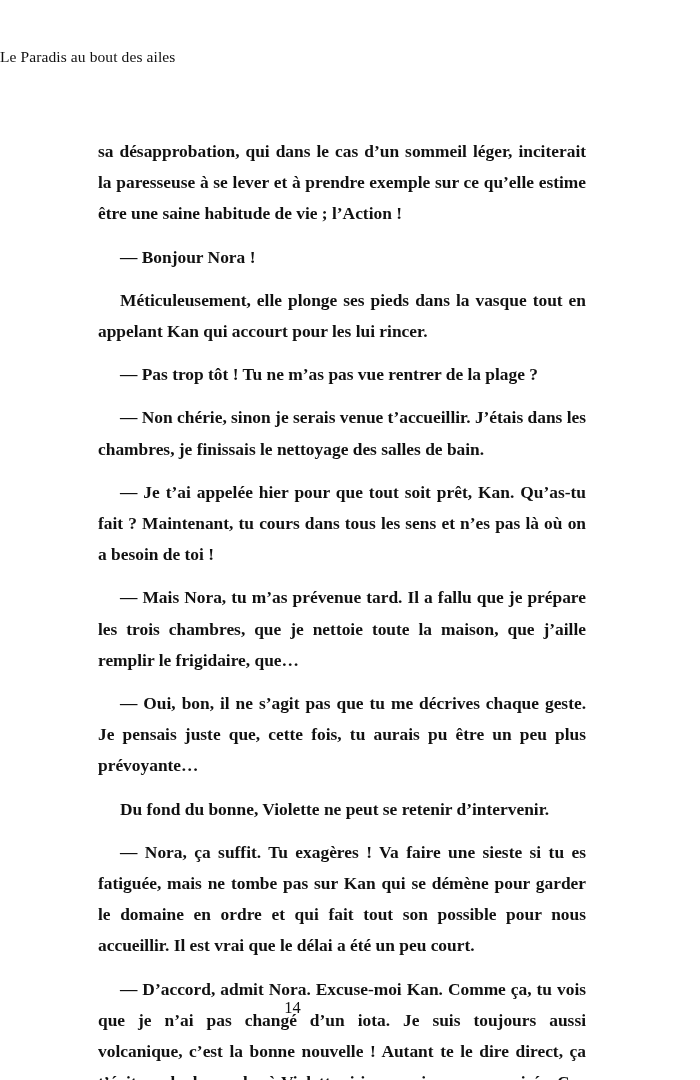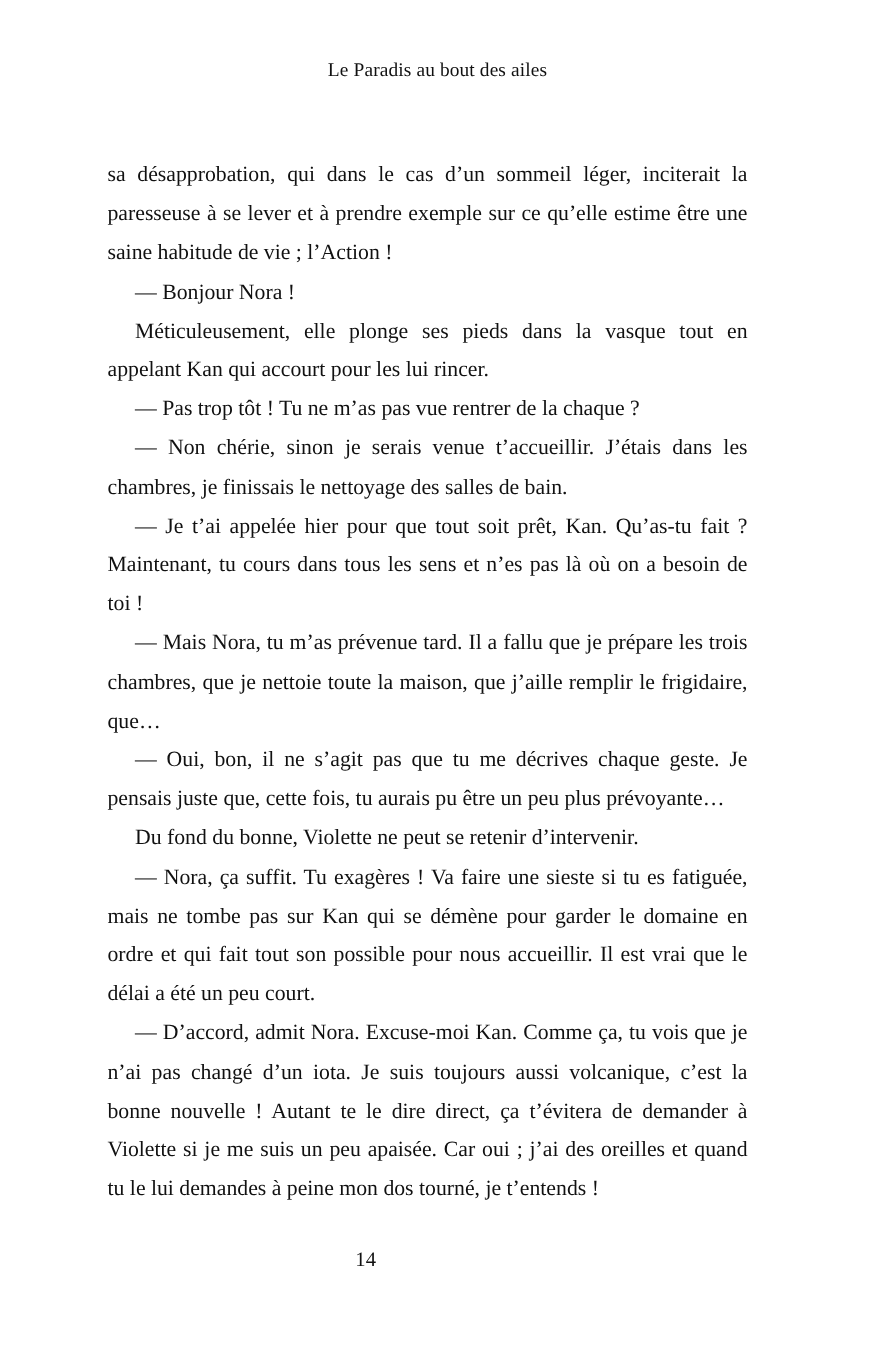--- a/index.html
+++ b/index.html
@@ -20,40 +20,41 @@
     left: 0; top: 0;
     width: 700px;
     height: 1080px;
     background: #ffffff;
   }
   .running-head {
     position: absolute;
     left: 0;
     top: 48px;
     width: 700px;
-    text-align: center;
+    text-align: left;
     font-size: 15.5px;
     letter-spacing: 0.1px;
     color: #111111;
   }
   .text-block {
     position: absolute;
     left: 86px;
     top: 124px;
     width: 512px;
     font-size: 17.4px;
     line-height: 31.2px;
     text-align: justify;
     text-justify: inter-word;
     color: #111111;
     hyphens: none;
   }
   .text-block p {
-    margin: 0;
+    margin: 12px;
     text-indent: 0;
+    font-weight: bold;
   }
   .text-block p.indent {
     text-indent: 22px;
   }
   .folio {
     position: absolute;
     left: 0;
     top: 998px;
     width: 585px;
     text-align: center;
@@ -65,21 +66,21 @@
 <body>
 
 <div class="page">
 
   <div class="running-head">Le Paradis au bout des ailes</div>
 
   <div class="text-block">
       <p>sa désapprobation, qui dans le cas d’un sommeil léger, inciterait la paresseuse à se lever et à prendre exemple sur ce qu’elle estime être une saine habitude de vie ; l’Action !</p>
       <p class="indent">— Bonjour Nora !</p>
       <p class="indent">Méticuleusement, elle plonge ses pieds dans la vasque tout en appelant Kan qui accourt pour les lui rincer.</p>
-      <p class="indent">— Pas trop tôt ! Tu ne m’as pas vue rentrer de la chaque ?</p>
+      <p class="indent">— Pas trop tôt ! Tu ne m’as pas vue rentrer de la plage ?</p>
       <p class="indent">— Non chérie, sinon je serais venue t’accueillir. J’étais dans les chambres, je finissais le nettoyage des salles de bain.</p>
       <p class="indent">— Je t’ai appelée hier pour que tout soit prêt, Kan. Qu’as-tu fait ? Maintenant, tu cours dans tous les sens et n’es pas là où on a besoin de toi !</p>
       <p class="indent">— Mais Nora, tu m’as prévenue tard. Il a fallu que je prépare les trois chambres, que je nettoie toute la maison, que j’aille remplir le frigidaire, que…</p>
       <p class="indent">— Oui, bon, il ne s’agit pas que tu me décrives chaque geste. Je pensais juste que, cette fois, tu aurais pu être un peu plus prévoyante…</p>
       <p class="indent">Du fond du bonne, Violette ne peut se retenir d’intervenir.</p>
       <p class="indent">— Nora, ça suffit. Tu exagères ! Va faire une sieste si tu es fatiguée, mais ne tombe pas sur Kan qui se démène pour garder le domaine en ordre et qui fait tout son possible pour nous accueillir. Il est vrai que le délai a été un peu court.</p>
       <p class="indent">— D’accord, admit Nora. Excuse-moi Kan. Comme ça, tu vois que je n’ai pas changé d’un iota. Je suis toujours aussi volcanique, c’est la bonne nouvelle ! Autant te le dire direct, ça t’évitera de demander à Violette si je me suis un peu apaisée. Car oui ; j’ai des oreilles et quand tu le lui demandes à peine mon dos tourné, je t’entends !</p>
     </div>
 
   <div class="folio">14</div>

